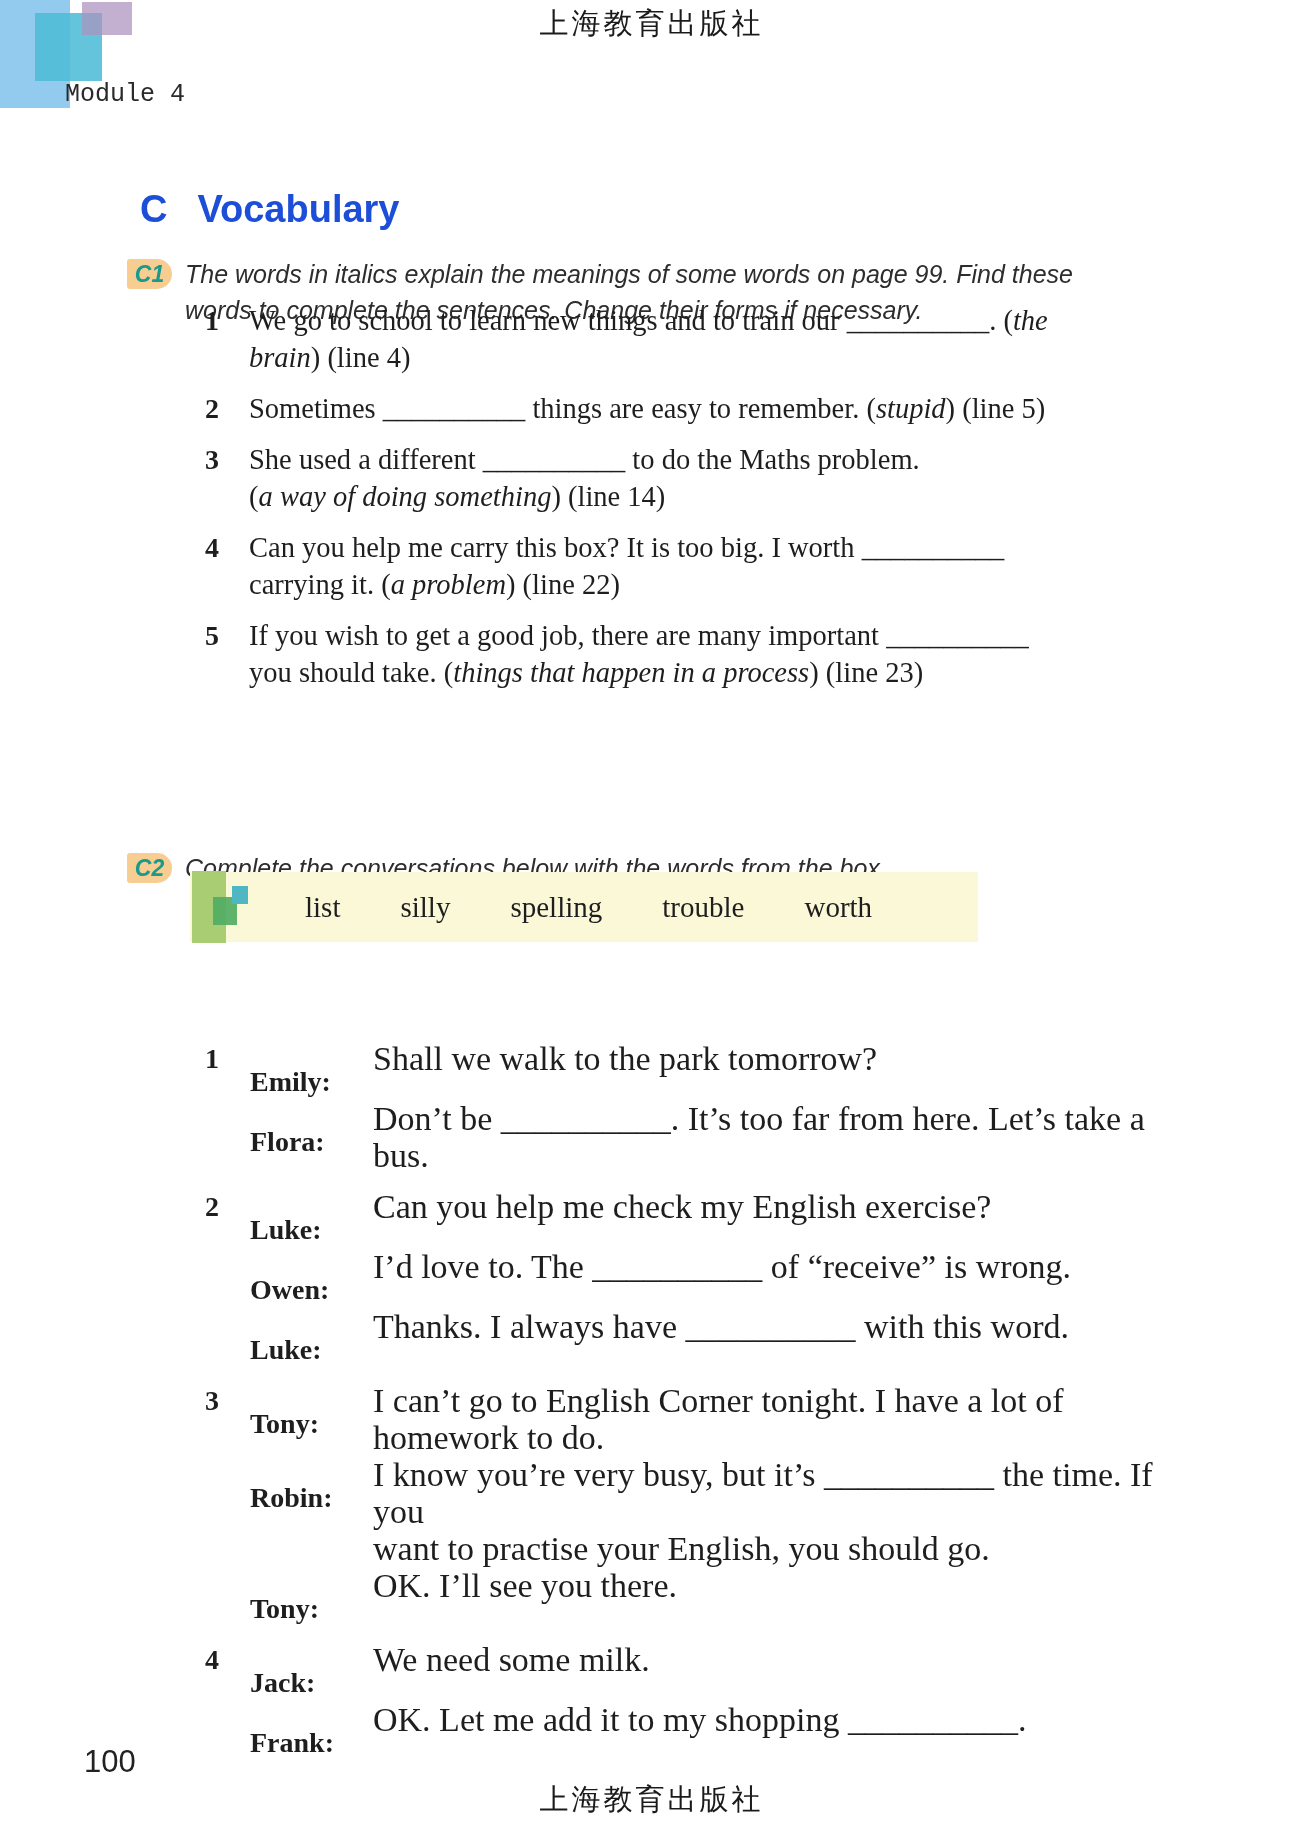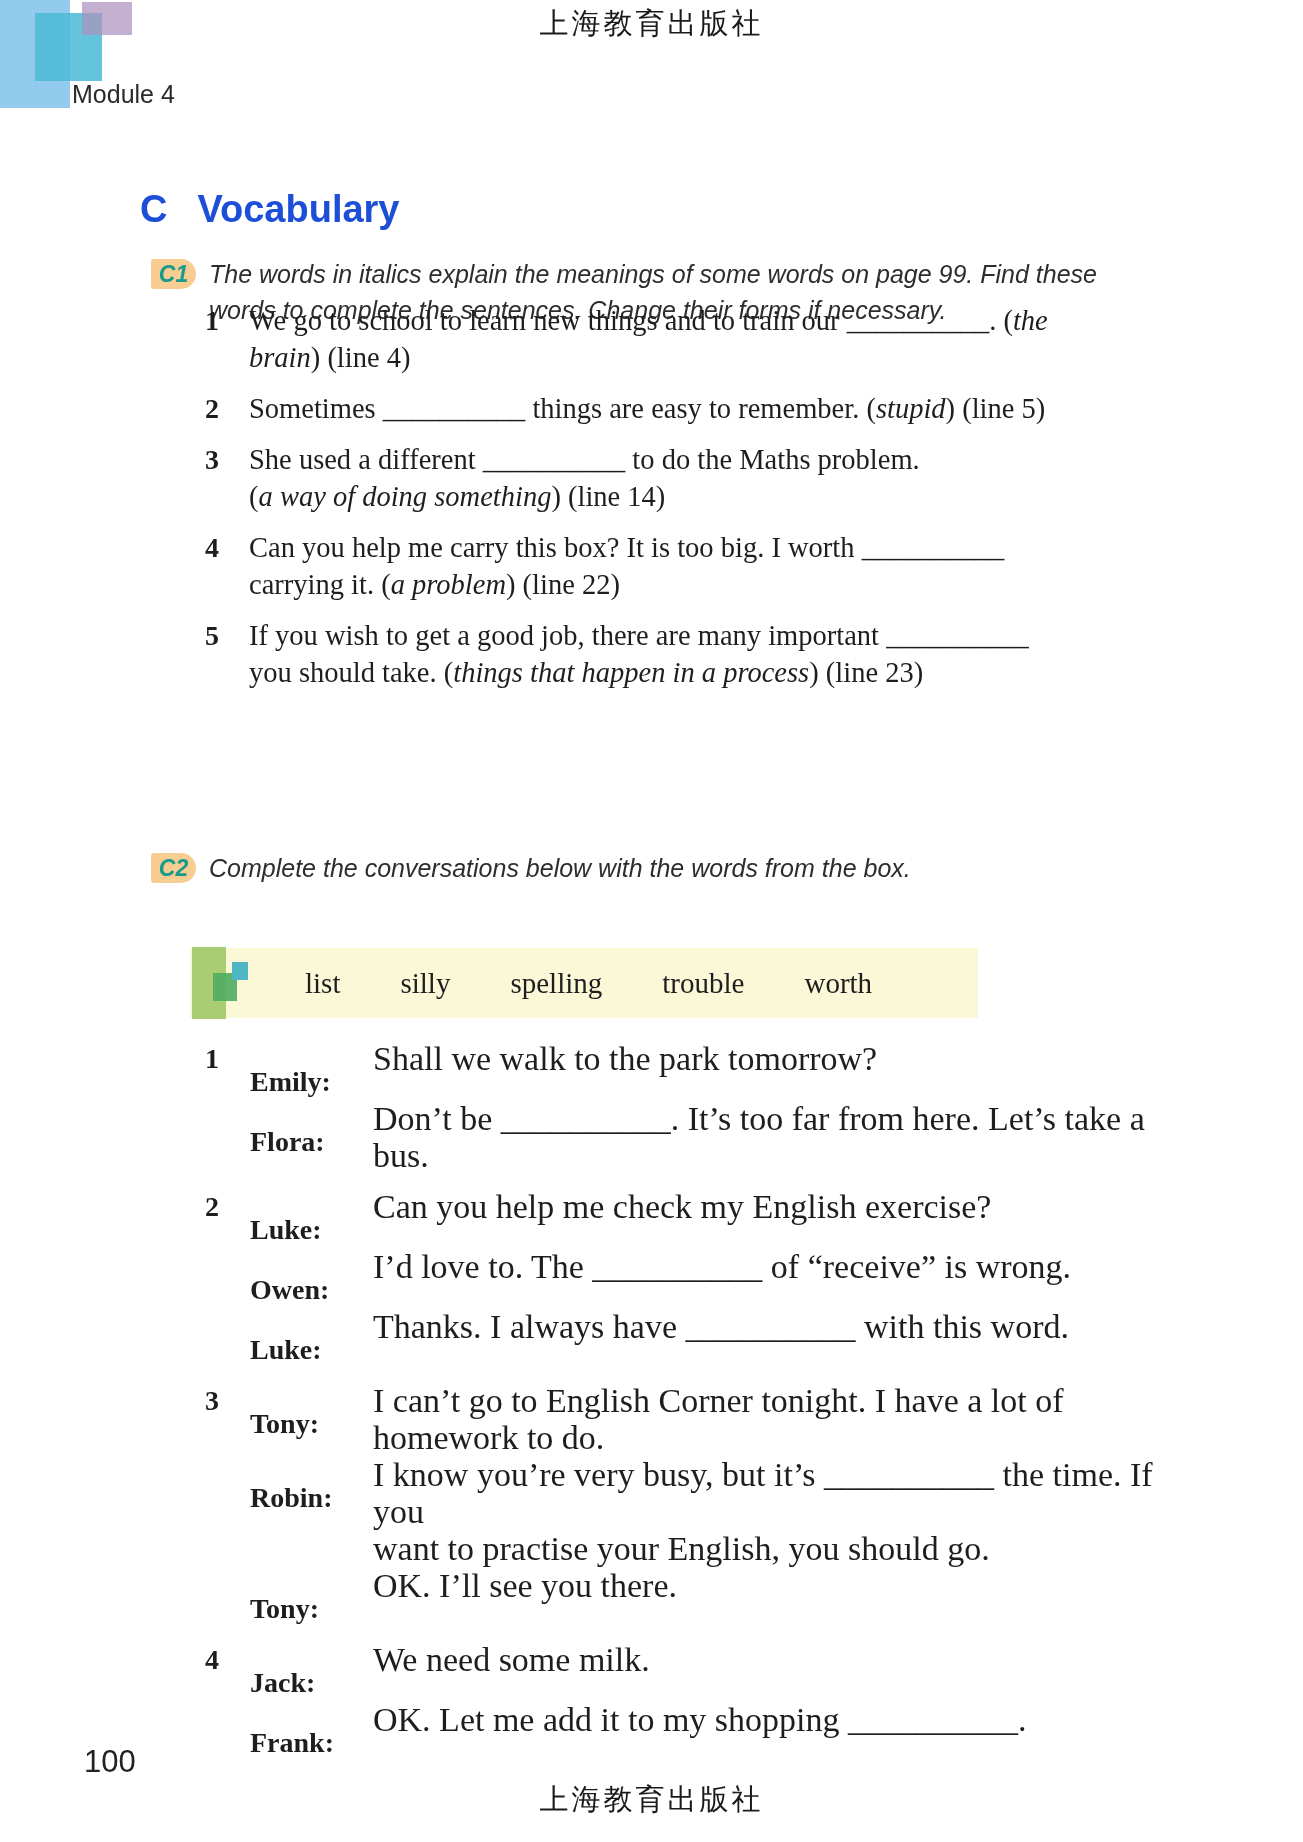--- a/index.html
+++ b/index.html
@@ -8,58 +8,58 @@
     font-family:"Liberation Serif", serif; color:#1e1e1e; overflow:hidden;
   }
   
   .corner-logo { position:absolute; left:0; top:0; width:140px; height:115px; }
   .sq { position:absolute; }
   .sq-blue   { left:0;    top:0;    width:70px; height:108px; background:#92cbee; }
   .sq-purple { left:82px; top:2px;  width:50px; height:33px;  background:#c3b0d1; }
   .sq-teal   { left:35px; top:13px; width:67px; height:68px;  background:#4fbcd6; opacity:.88; }
   .sq-ovl    { left:82px; top:13px; width:20px; height:22px;  background:#98a0c5; }
   .module-label {
-    position:absolute; left:72px; top:80px;
-    font-family:Liberation Sans, sans-serif; font-size:25px; color:#2a2a2a;
+    position:absolute; left:65px; top:80px;
+    font-family:Liberation Mono, monospace; font-size:25px; color:#2a2a2a;
   }
   
   .publisher { position:absolute; left:0; right:0; text-align:center;
     font-size:29px; letter-spacing:3px; color:#1a1a1a; }
   .publisher.top { top:4px; }
   .publisher.bottom { top:1780px; }
   
   .section-heading {
     position:absolute; left:140px; top:188px;
     font-family:"Liberation Sans", sans-serif; font-weight:bold;
     font-size:38px; color:#1d4ed8;
   }
   .sec-letter { margin-right:30px; }
   
-  .ex-head { position:absolute; display:flex; gap:13px;margin-left:24px; }
+  .ex-head { position:absolute; display:flex; gap:13px; }
   .c1-head { left:127px; top:256px; }
   .c2-head { left:127px; top:850px; }
   .badge {
     flex:none; width:45px; height:30px; line-height:30px; margin-top:3px;
     text-align:center; background:#f8cd92; color:#1a9a8d;
     font-family:"Liberation Sans", sans-serif; font-weight:bold; font-style:italic;
     font-size:23px; border-radius:3px 15px 15px 3px;
   }
   .instr {
     font-family:"Liberation Sans", sans-serif; font-style:italic;
     font-size:25px; line-height:36px; color:#2d2d2d;
   }
   
   .c1-items { position:absolute; left:205px; top:302px; }
   .item { display:flex; margin-bottom:14px; }
   .num { width:44px; flex:none; font-weight:bold; font-size:28px; line-height:37px; }
   .itext { width:1000px; font-size:28.5px; line-height:37px; }
   .it { font-style:italic; }
   
   .word-box {
-    position:absolute; left:190px; top:948px; width:788px; height:70px;
+    position:absolute; left:190px; top:872px; width:788px; height:70px;
     background:#fbf8d8;
   }
   .wb-logo { position:absolute; left:0; top:0; width:60px; height:70px; }
   .wb-green { position:absolute; left:2px;  top:-1px; width:34px; height:72px; background:#a8cd72; }
   .wb-dkgreen { position:absolute; left:23px; top:25px; width:24px; height:28px; background:#53ad62; opacity:.92; }
   .wb-teal { position:absolute; left:42px; top:14px; width:16px; height:18px; background:#4fb7c4; }
   .wb-words {
     position:absolute; left:0; top:0; right:0; bottom:0;
     display:flex; align-items:center; padding-left:115px; gap:60px;
     font-size:29px; color:#1e1e1e;

